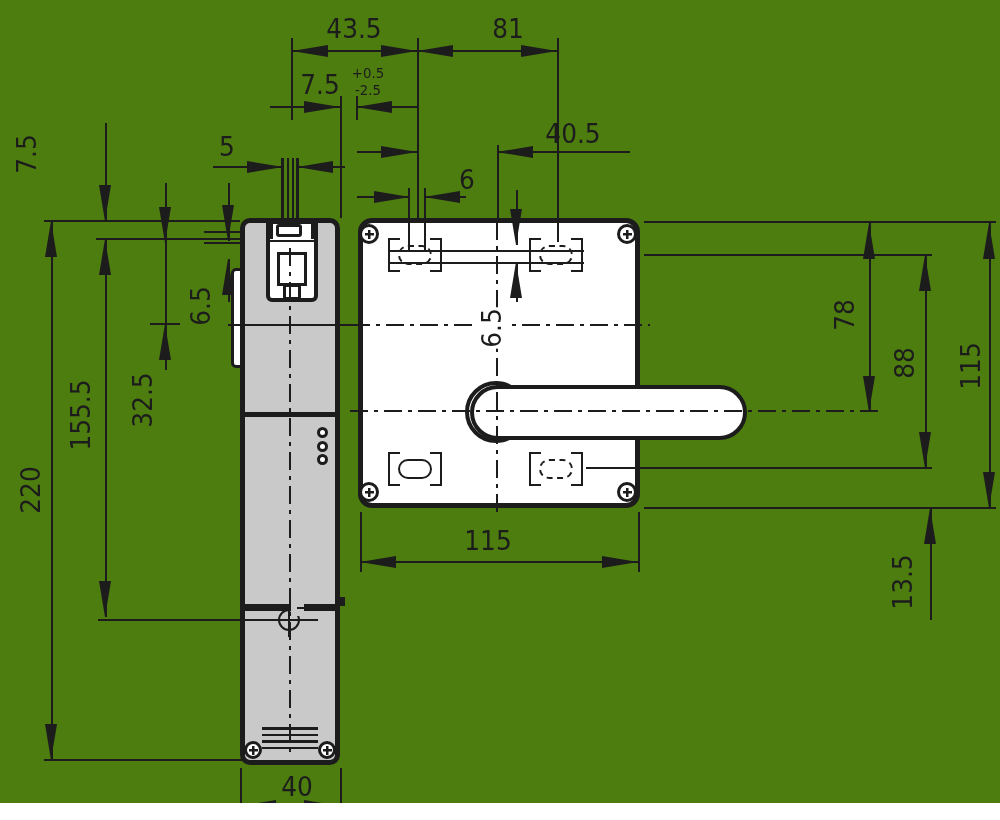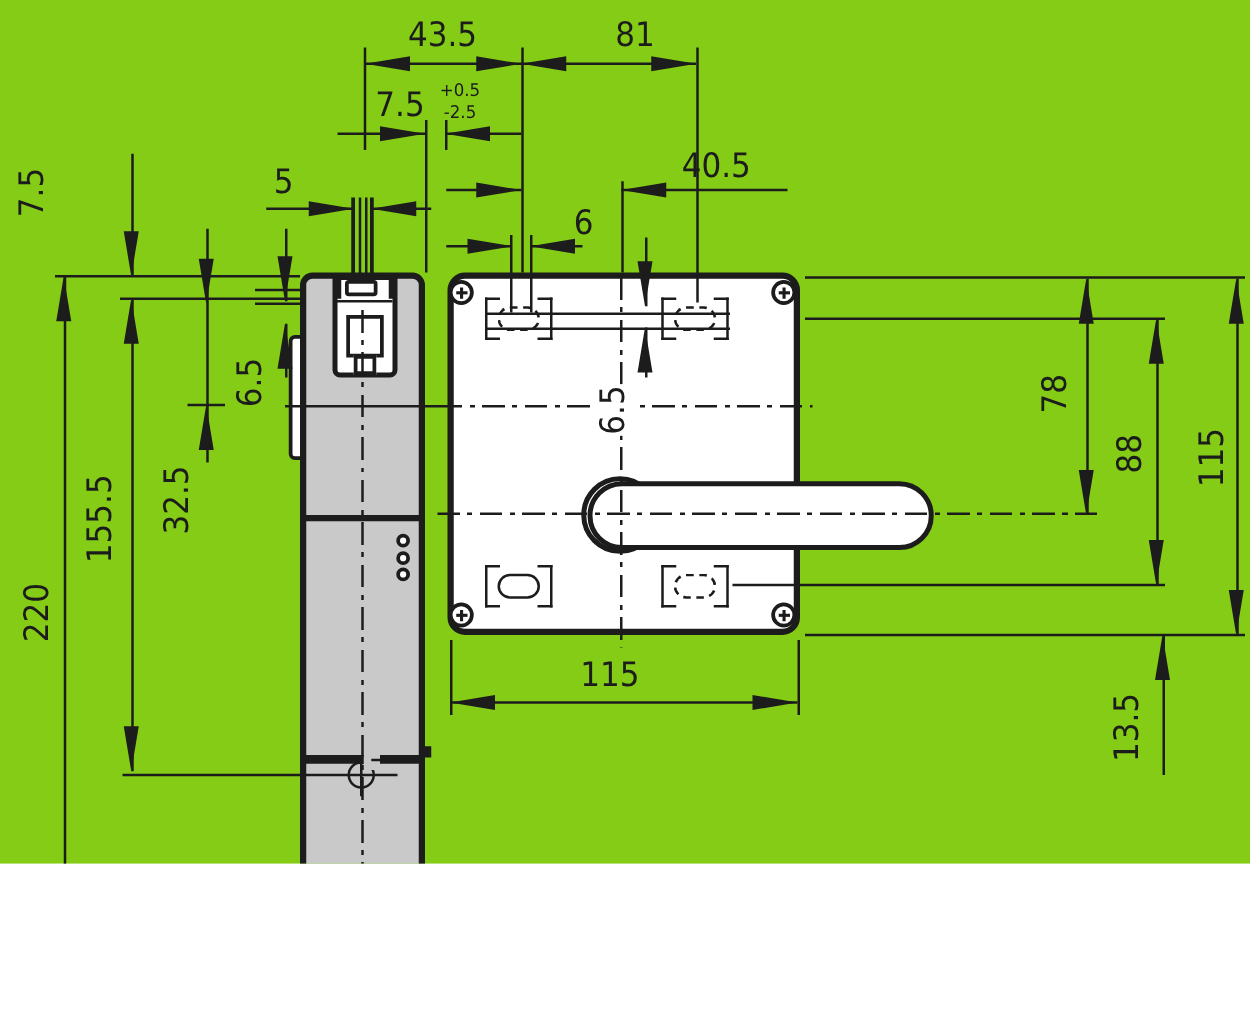--- a/index.html
+++ b/index.html
@@ -1,16 +1,16 @@
 <!DOCTYPE html>
 <html><head>
 <meta charset="utf-8">
 <style>
   html,body{margin:0;padding:0;background:#ffffff;}
-  #canvas{position:relative;width:1000px;height:691px;background:#84cc16;overflow:hidden;
+  #canvas{position:relative;width:1000px;height:803px;background:#4d7c0f;overflow:hidden;
           font-family:"DejaVu Sans",sans-serif;color:#1c1c1c;}
   .h{position:absolute;background:#1c1c1c;height:2px;}
   .v{position:absolute;background:#1c1c1c;width:2px;}
   
   .cdh{position:absolute;height:2px;background-image:repeating-linear-gradient(90deg,#1c1c1c 0 18px,transparent 18px 24px,#1c1c1c 24px 28px,transparent 28px 34px);}
   .cdv{position:absolute;width:2px;background-image:repeating-linear-gradient(180deg,#1c1c1c 0 18px,transparent 18px 24px,#1c1c1c 24px 28px,transparent 28px 34px);}
   
   .aL,.aR,.aU,.aD{position:absolute;width:0;height:0;border-style:solid;}
   .aL{border-width:6px 36px 6px 0;border-color:transparent #1c1c1c transparent transparent;}
   .aR{border-width:6px 0 6px 36px;border-color:transparent transparent transparent #1c1c1c;}

